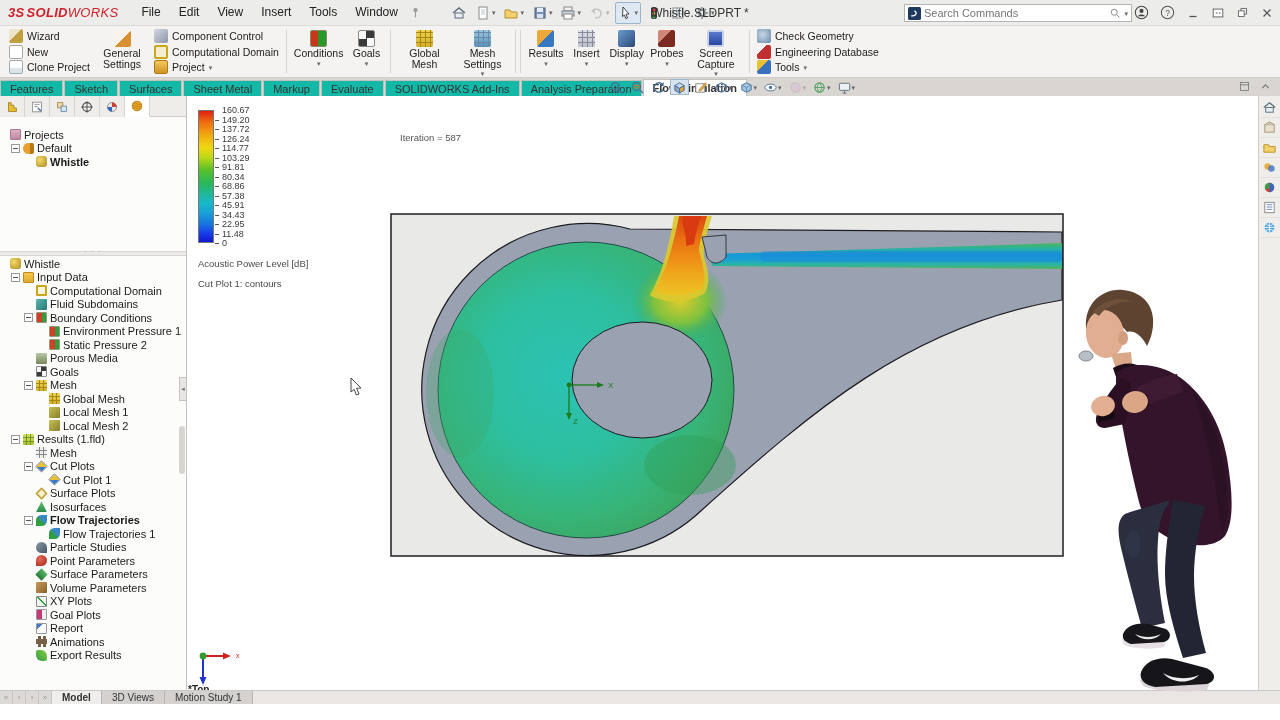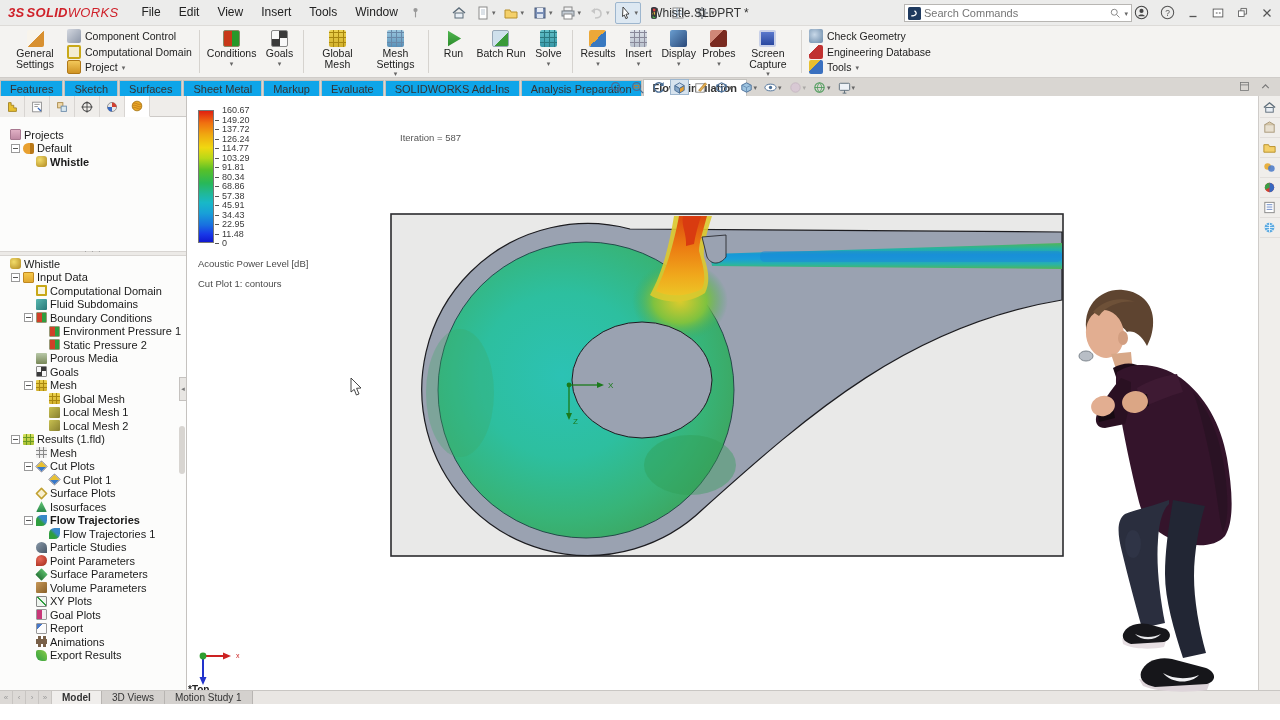--- a/index.html
+++ b/index.html
@@ -57,21 +57,21 @@
 .ri-insert{background:repeating-linear-gradient(0deg,transparent 0 4px,#889 4px 5px),repeating-linear-gradient(90deg,transparent 0 4px,#889 4px 5px),linear-gradient(#dde2ea,#b8c0cc)}
 .ri-display{background:linear-gradient(135deg,#6a9ed0,#2a4878)}
 .ri-probes{background:linear-gradient(135deg,#d08878 40%,#7a2a20 40%)}
 .ri-screen-capture{background:linear-gradient(#5a78cc,#2a48a0);border:2px solid #c8d0e8}
 .ri-check-geometry{background:radial-gradient(circle at 40% 40%,#c8d8e8,#6888a8)}
 .ri-engineering-database{background:linear-gradient(135deg,#f6f6f6 35%,#c03030 35%)}
 .ri-tools{background:linear-gradient(135deg,#e8c030 42%,#3a70c0 42%)}
 
 
 #tabrow{position:absolute;left:0;top:78px;width:100%;height:18px;background:#d9d6d2;display:flex;align-items:flex-end}
-.dtab{font-size:11px;padding:2px 9px 2px;background:#0ea5e9;border:1px solid #c3c1bd;border-bottom:none;margin-right:1px;color:#333;height:16px;line-height:12px;white-space:nowrap}
+.dtab{font-size:11px;padding:2px 9px 2px;background:#14b8a6;border:1px solid #c3c1bd;border-bottom:none;margin-right:1px;color:#333;height:16px;line-height:12px;white-space:nowrap}
 .dtab.active{background:#fff;font-weight:bold;height:17px}
 #headsup{position:absolute;left:607px;top:1px;display:flex;align-items:center;gap:2px;height:16px}
 .hu-btn{display:flex;align-items:center;height:16px;padding:0 1px;border:1px solid transparent}
 .hu-btn.active{background:#d7e3ee;border:1px solid #9db6ce}
 .hu-btn.disabled{opacity:.4}
 #tabrow-corner{position:absolute;right:8px;top:2px;display:flex;gap:8px;align-items:center}
 
 
 #leftpanel{position:absolute;left:0;top:96px;width:187px;height:594px;background:#fcfcfb;border-right:1px solid #c5c2bf}
 #lp-tabs{height:21px;display:flex;border-bottom:1px solid #cdcac7;background:#efedea}
@@ -292,20 +292,34 @@
       <span class="tb-btn" id="tb-close">
           <svg viewBox="0 0 16 16" width="14" height="14">
             <path d="M4 4 L12 12 M12 4 L4 12" stroke="#555" stroke-width="1.4"></path>
           </svg>
         </span>
     </div>
   </div>
 
   <div id="ribbon">
       <div class="rgroup">
+        <div class="rstack">
+          <div class="rrow">
+            <span class="ri ri-wizard"></span>
+            <span>Wizard</span>
+          </div>
+          <div class="rrow">
+            <span class="ri ri-new"></span>
+            <span>New</span>
+          </div>
+          <div class="rrow">
+            <span class="ri ri-clone"></span>
+            <span>Clone Project</span>
+          </div>
+        </div>
         <div class="rlarge">
           <span class="ri ri-general-settings"></span>
           <span class="rlabel">General Settings</span>
           <span class="rcaret"></span>
         </div>
         <div class="rstack">
           <div class="rrow">
             <span class="ri ri-component-control"></span>
             <span>Component Control</span>
           </div>
@@ -340,37 +354,20 @@
           <span class="rlabel">Global Mesh</span>
           <span class="rcaret"></span>
         </div>
         <div class="rlarge">
           <span class="ri ri-mesh-settings"></span>
           <span class="rlabel">Mesh Settings</span>
           <span class="rcaret">▾</span>
         </div>
       </div>
       <div class="rdiv"></div>
-      <div class="rgroup">
-        <div class="rlarge">
-          <span class="ri ri-run"></span>
-          <span class="rlabel">Run</span>
-          <span class="rcaret"></span>
-        </div>
-        <div class="rlarge">
-          <span class="ri ri-batch-run"></span>
-          <span class="rlabel">Batch Run</span>
-          <span class="rcaret"></span>
-        </div>
-        <div class="rlarge">
-          <span class="ri ri-solve"></span>
-          <span class="rlabel">Solve</span>
-          <span class="rcaret">▾</span>
-        </div>
-      </div>
       <div class="rdiv"></div>
       <div class="rgroup">
         <div class="rlarge">
           <span class="ri ri-results"></span>
           <span class="rlabel">Results</span>
           <span class="rcaret">▾</span>
         </div>
         <div class="rlarge">
           <span class="ri ri-insert"></span>
           <span class="rlabel">Insert</span>

